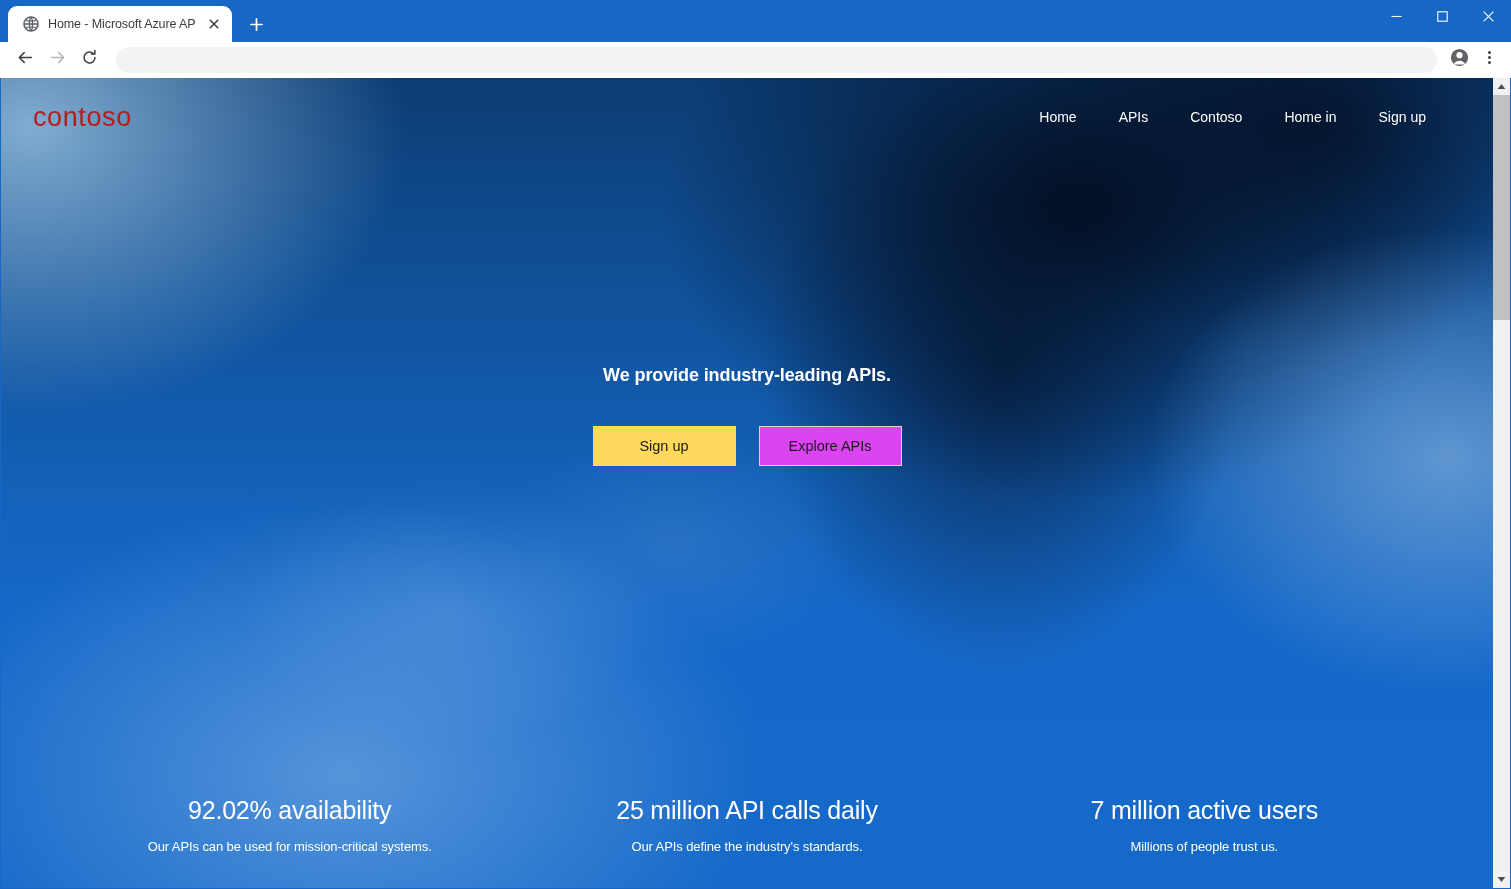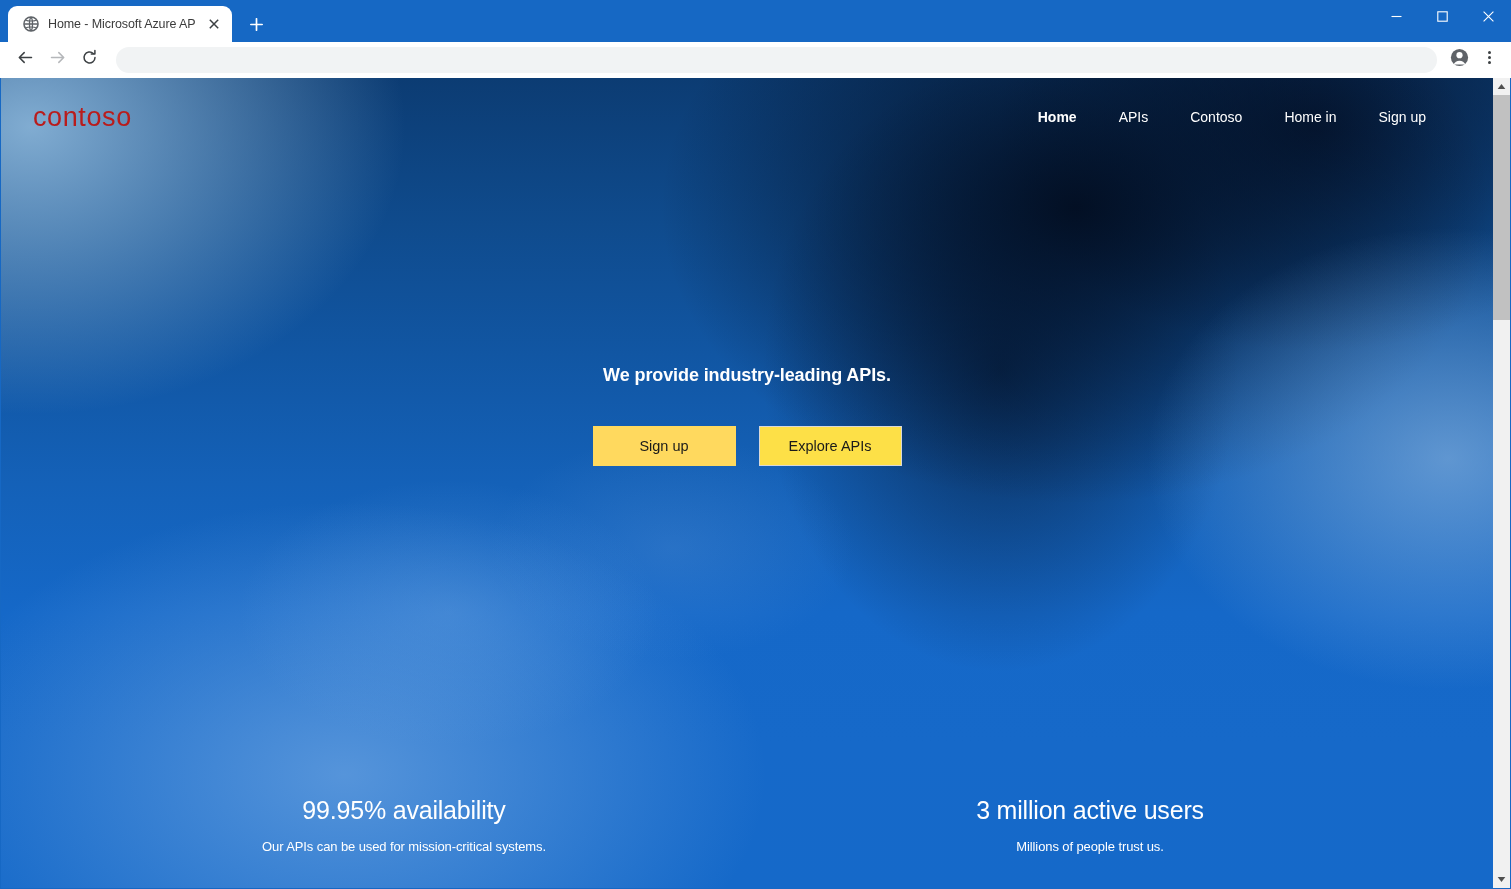--- a/index.html
+++ b/index.html
@@ -238,21 +238,21 @@
   }
 
   .nav-link {
     color: #ffffff;
     font-size: 14px;
     text-decoration: none;
     padding: 8px 21px;
     cursor: pointer;
     white-space: nowrap;
   }
-  .nav-link.active { font-weight: 700; }
+  .nav-link.active { font-weight: 400; }
 
   
   .hero {
     flex: none;
     text-align: center;
     padding-top: 175px;
   }
 
   .hero-title {
     color: #ffffff;
@@ -285,21 +285,21 @@
     min-width: 143px;
     display: inline-flex;
     align-items: center;
     justify-content: center;
     cursor: pointer;
     border: none;
     font-family: "Liberation Sans", sans-serif;
     color: #1a1a1a;
   }
   .btn-primary { background: #ffd95e; }
-  .btn-secondary { background: #fde047; border: 1px solid #d8d8d8; }
+  .btn-secondary { background: #d946ef; border: 1px solid #d8d8d8; }
 
   
   .stats {
     margin-top: auto;
     margin-bottom: 34px;
     display: flex;
     padding: 0 60px;
   }
   .stat {
     flex: 1;
@@ -470,25 +470,29 @@
         <div class="hero">
           <p class="hero-sub">We provide industry-leading APIs.</p>
           <div class="hero-actions">
             <button class="btn btn-primary">Sign up</button>
             <button class="btn btn-secondary">Explore APIs</button>
           </div>
         </div>
 
         <div class="stats">
           <div class="stat">
-            <div class="stat-value">99.95% availability</div>
+            <div class="stat-value">92.02% availability</div>
             <div class="stat-desc">Our APIs can be used for mission-critical systems.</div>
           </div>
           <div class="stat">
-            <div class="stat-value">3 million active users</div>
+            <div class="stat-value">25 million API calls daily</div>
+            <div class="stat-desc">Our APIs define the industry's standards.</div>
+          </div>
+          <div class="stat">
+            <div class="stat-value">7 million active users</div>
             <div class="stat-desc">Millions of people trust us.</div>
           </div>
         </div>
 
       </div>
     </div>
 
     <div class="scrollbar">
       <div class="sb-arrow">
         <svg width="9" height="7" viewBox="0 0 9 7">

